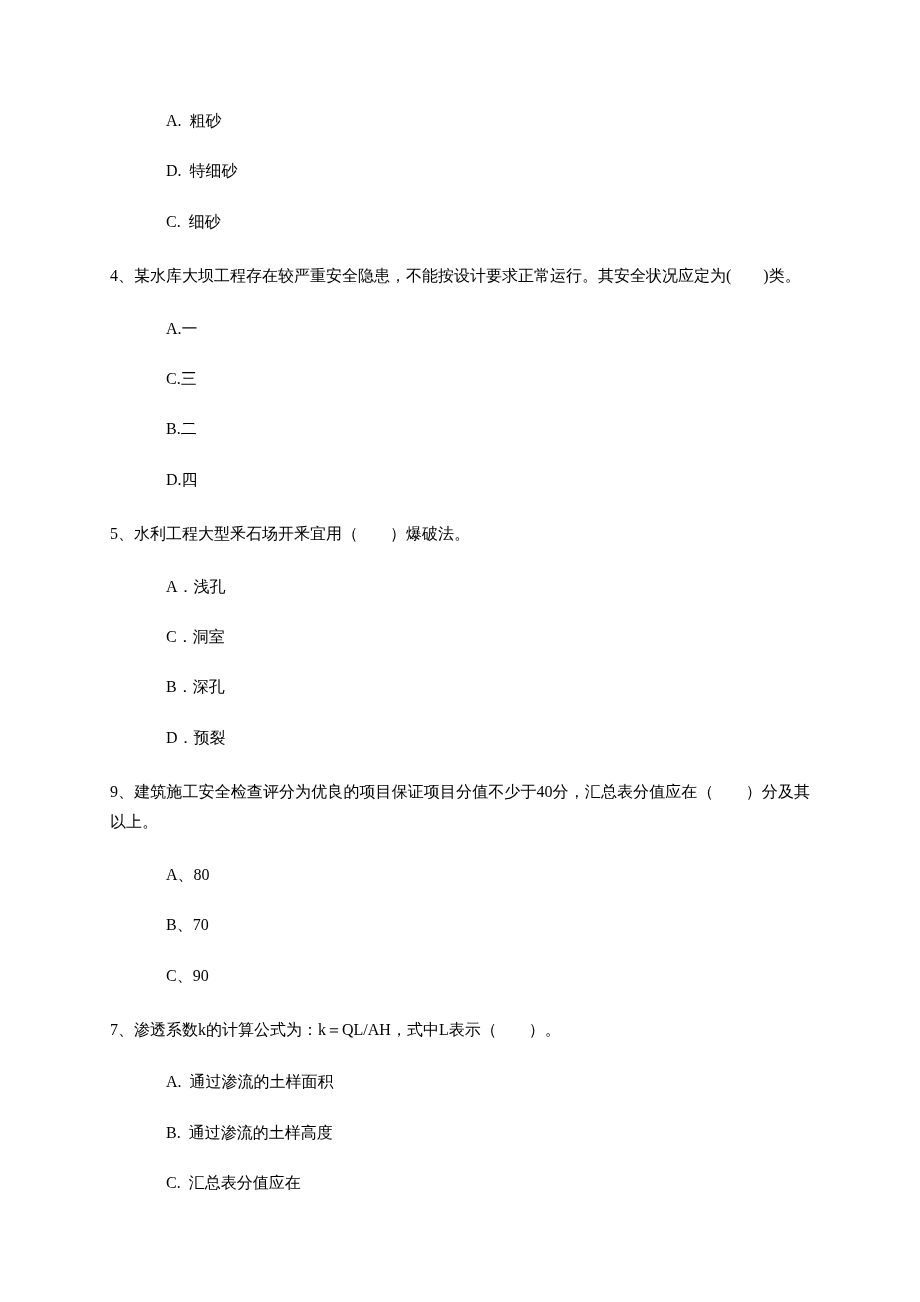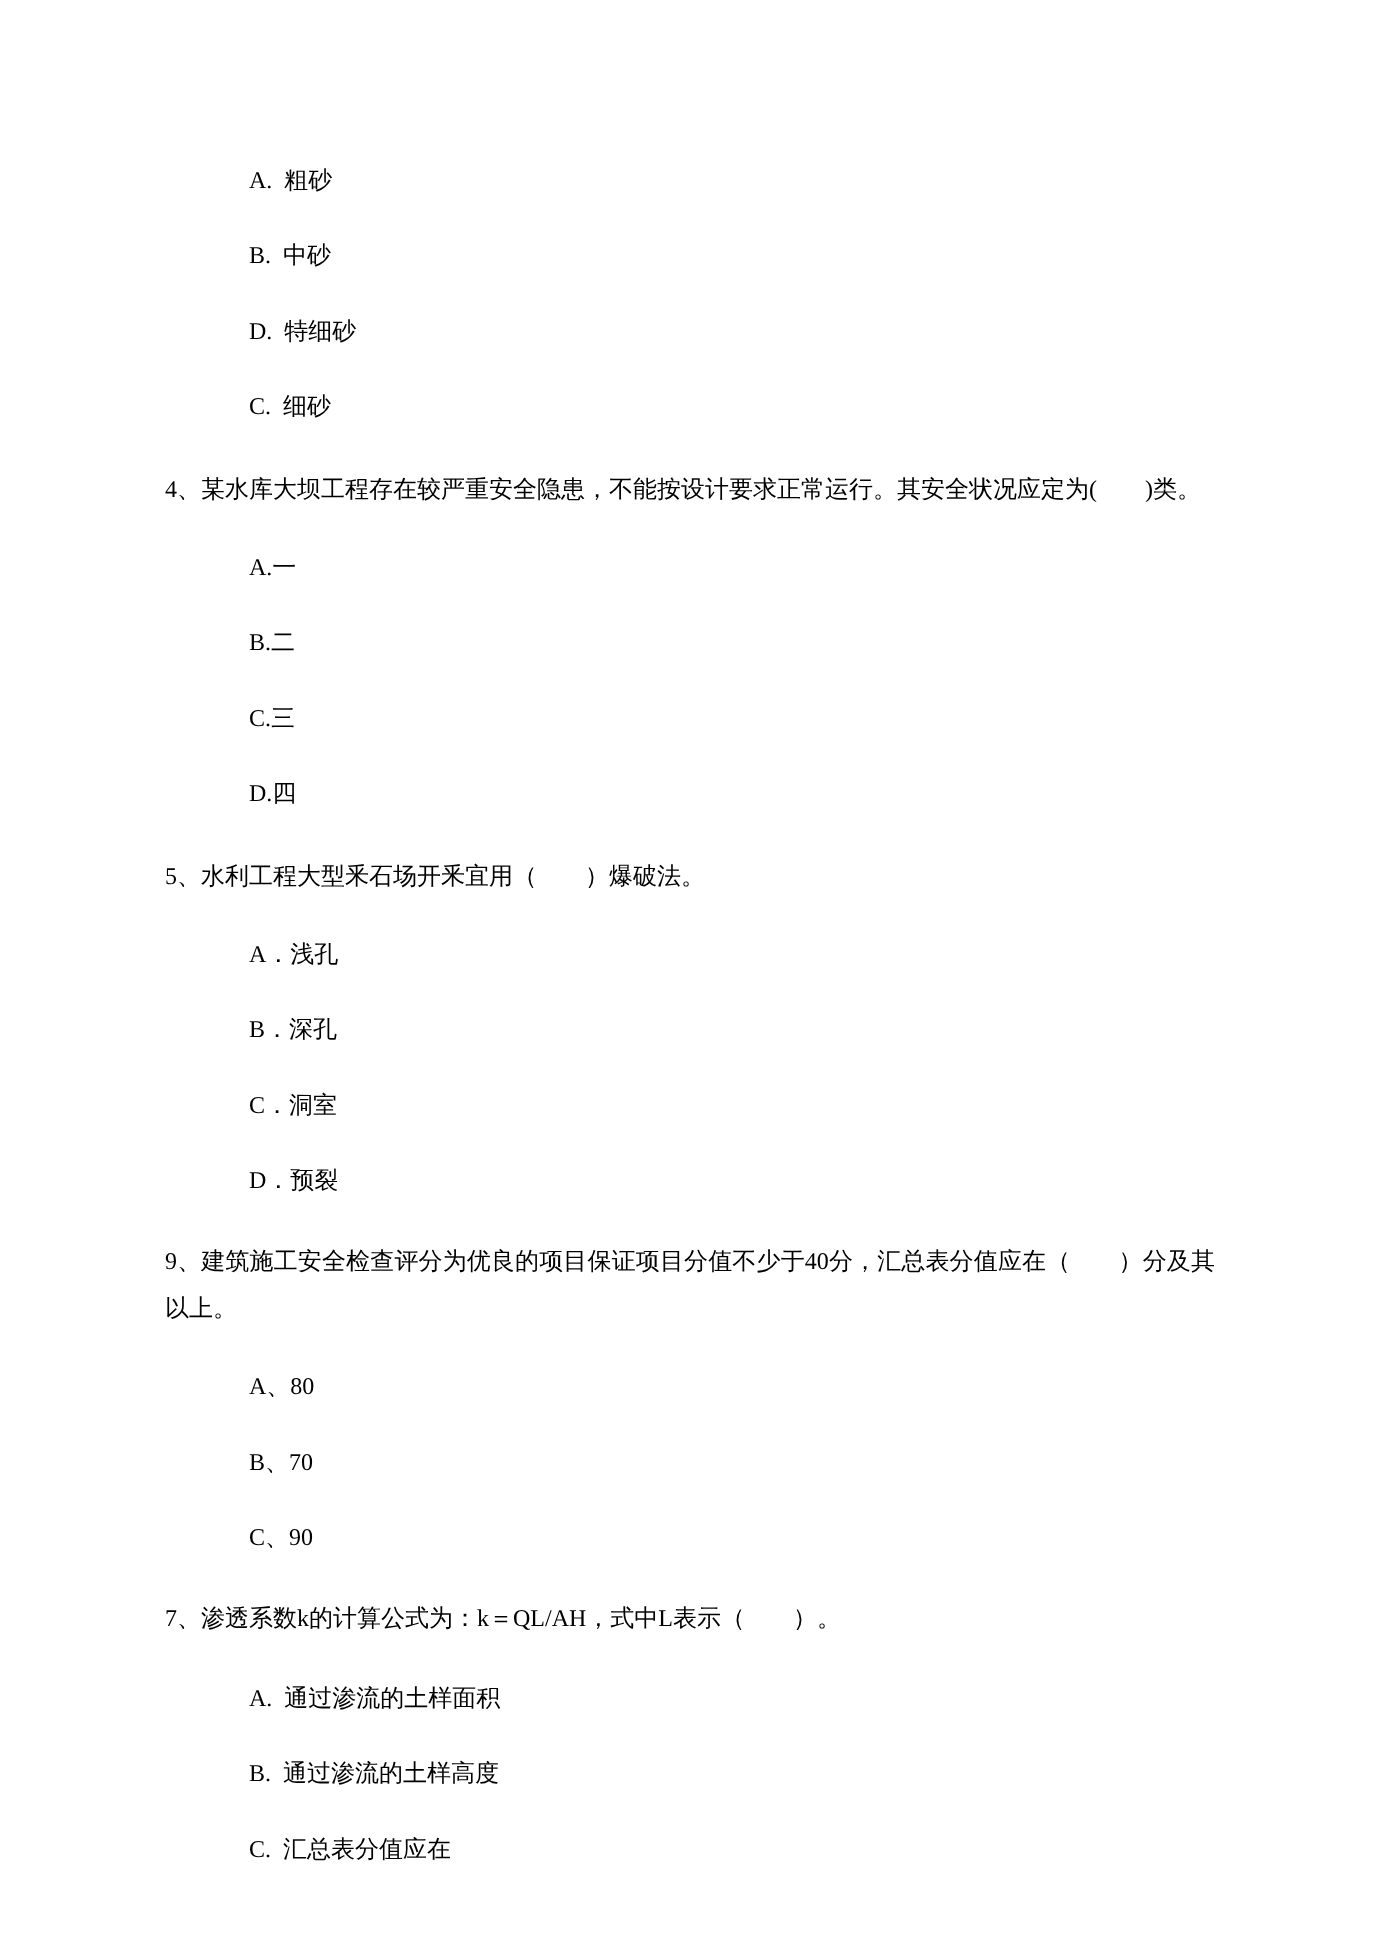--- a/index.html
+++ b/index.html
@@ -52,56 +52,53 @@
 </head>
 <body>
 
 <div class="page">
 
   <div class="option-block">
     <div class="option">
       <span class="label">A.</span><span class="gap"></span><span class="opttext">粗砂</span>
     </div>
     <div class="option">
-      <span class="label">B.</span><span class="gap"></span><span class="opttext">中砂</span>
-    </div>
-    <div class="option">
       <span class="label">D.</span><span class="gap"></span><span class="opttext">特细砂</span>
     </div>
     <div class="option">
       <span class="label">C.</span><span class="gap"></span><span class="opttext">细砂</span>
     </div>
   </div>
 
   <div class="question">4、某水库大坝工程存在较严重安全隐患，不能按设计要求正常运行。其安全状况应定为(　　)类。</div>
   <div class="option-block">
     <div class="option">
       <span class="label">A.</span><span class="opttext">一</span>
     </div>
     <div class="option">
-      <span class="label">B.</span><span class="opttext">二</span>
+      <span class="label">C.</span><span class="opttext">三</span>
     </div>
     <div class="option">
-      <span class="label">C.</span><span class="opttext">三</span>
+      <span class="label">B.</span><span class="opttext">二</span>
     </div>
     <div class="option">
       <span class="label">D.</span><span class="opttext">四</span>
     </div>
   </div>
 
   <div class="question">5、水利工程大型釆石场开釆宜用（　　）爆破法。</div>
   <div class="option-block">
     <div class="option">
       <span class="label">A．</span><span class="opttext">浅孔</span>
     </div>
     <div class="option">
-      <span class="label">B．</span><span class="opttext">深孔</span>
+      <span class="label">C．</span><span class="opttext">洞室</span>
     </div>
     <div class="option">
-      <span class="label">C．</span><span class="opttext">洞室</span>
+      <span class="label">B．</span><span class="opttext">深孔</span>
     </div>
     <div class="option">
       <span class="label">D．</span><span class="opttext">预裂</span>
     </div>
   </div>
 
   <div class="question">9、建筑施工安全检查评分为优良的项目保证项目分值不少于40分，汇总表分值应在（　　）分及其以上。</div>
   <div class="option-block">
     <div class="option">
       <span class="label">A、</span><span class="opttext">80</span>

